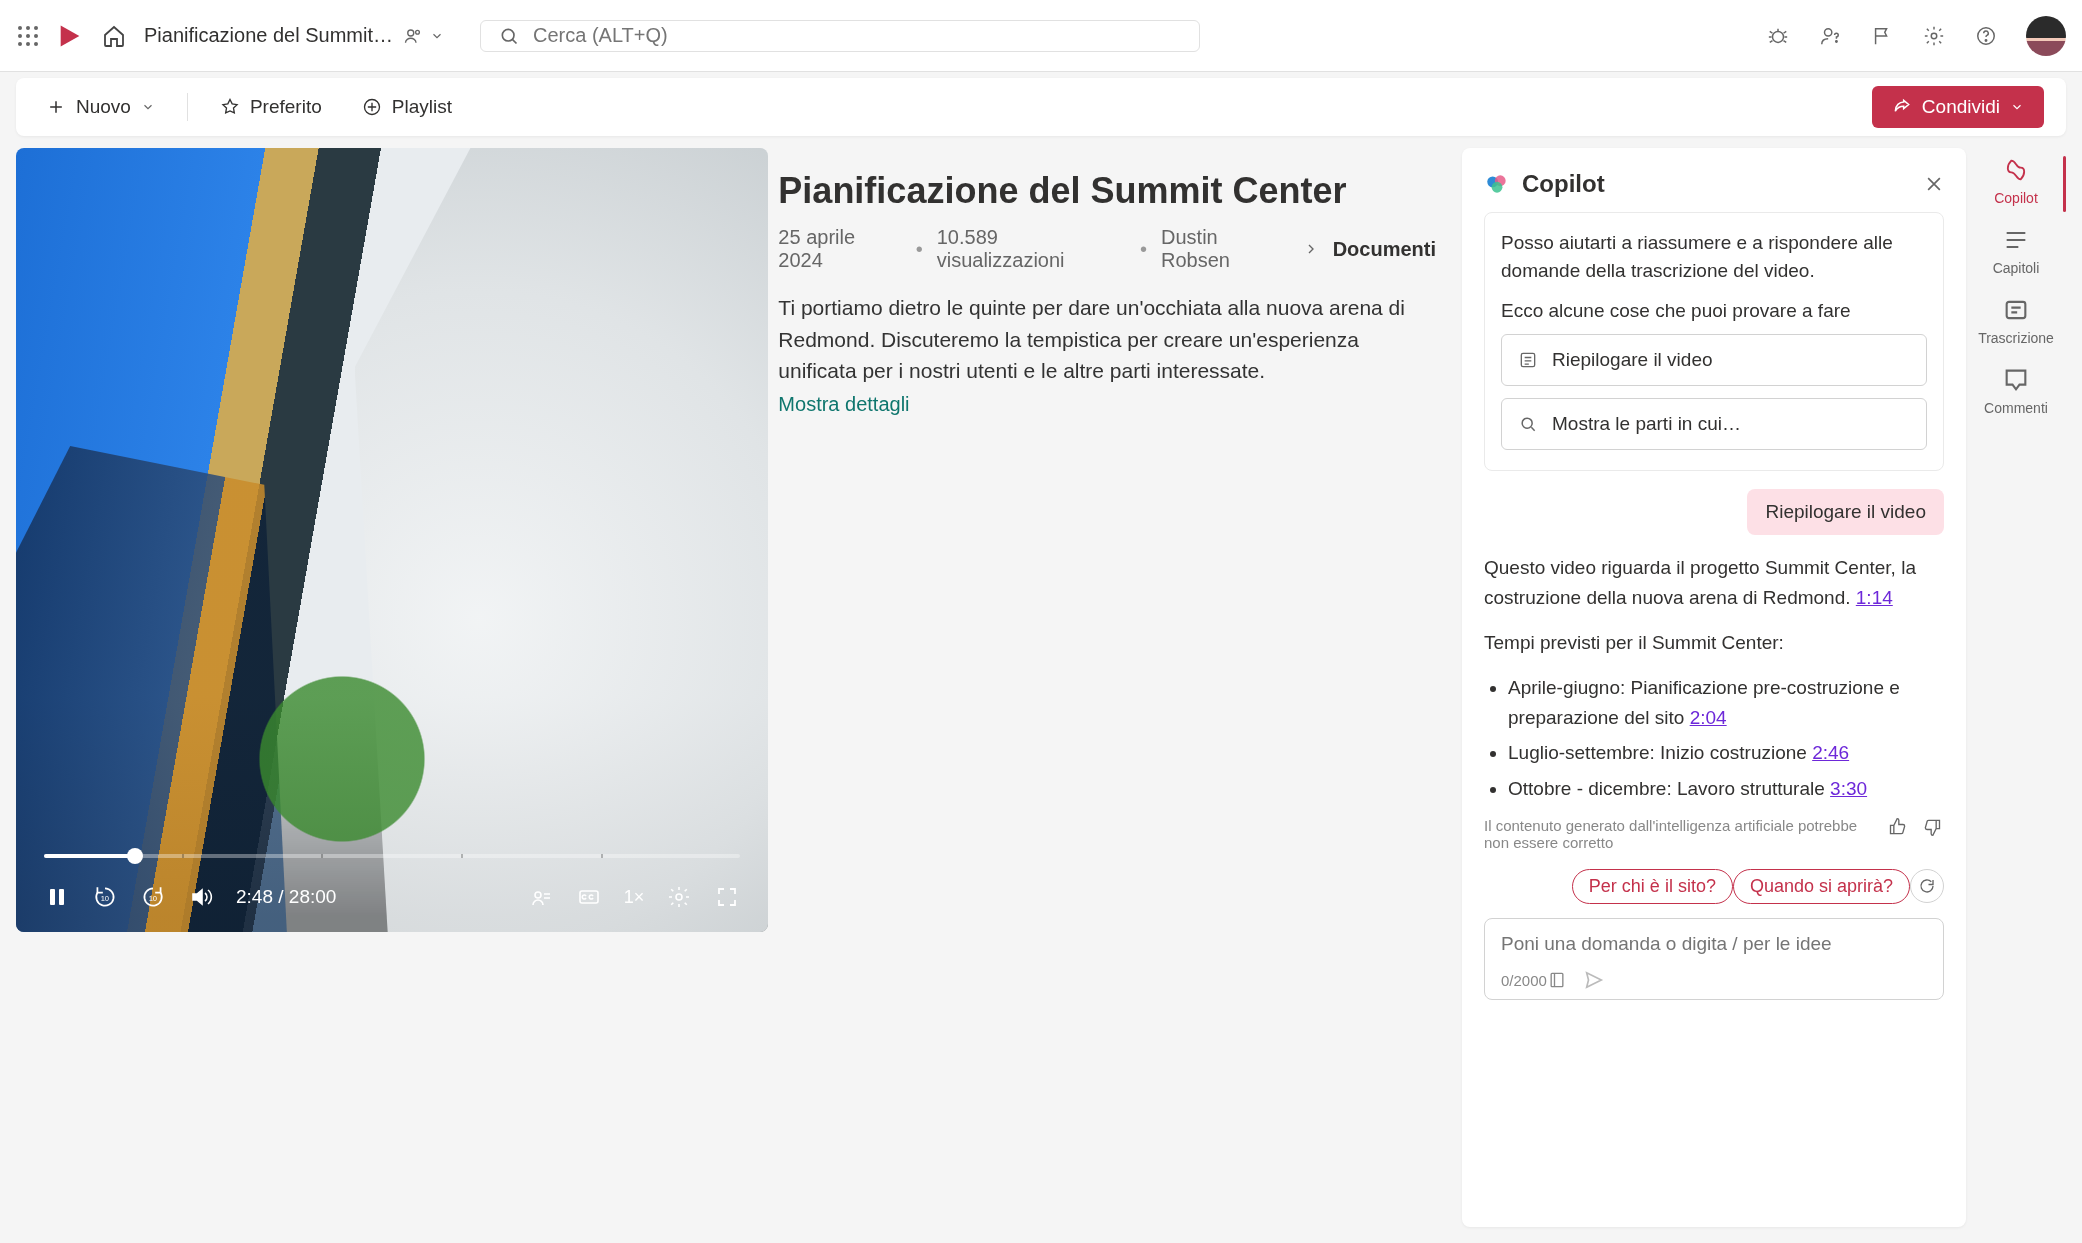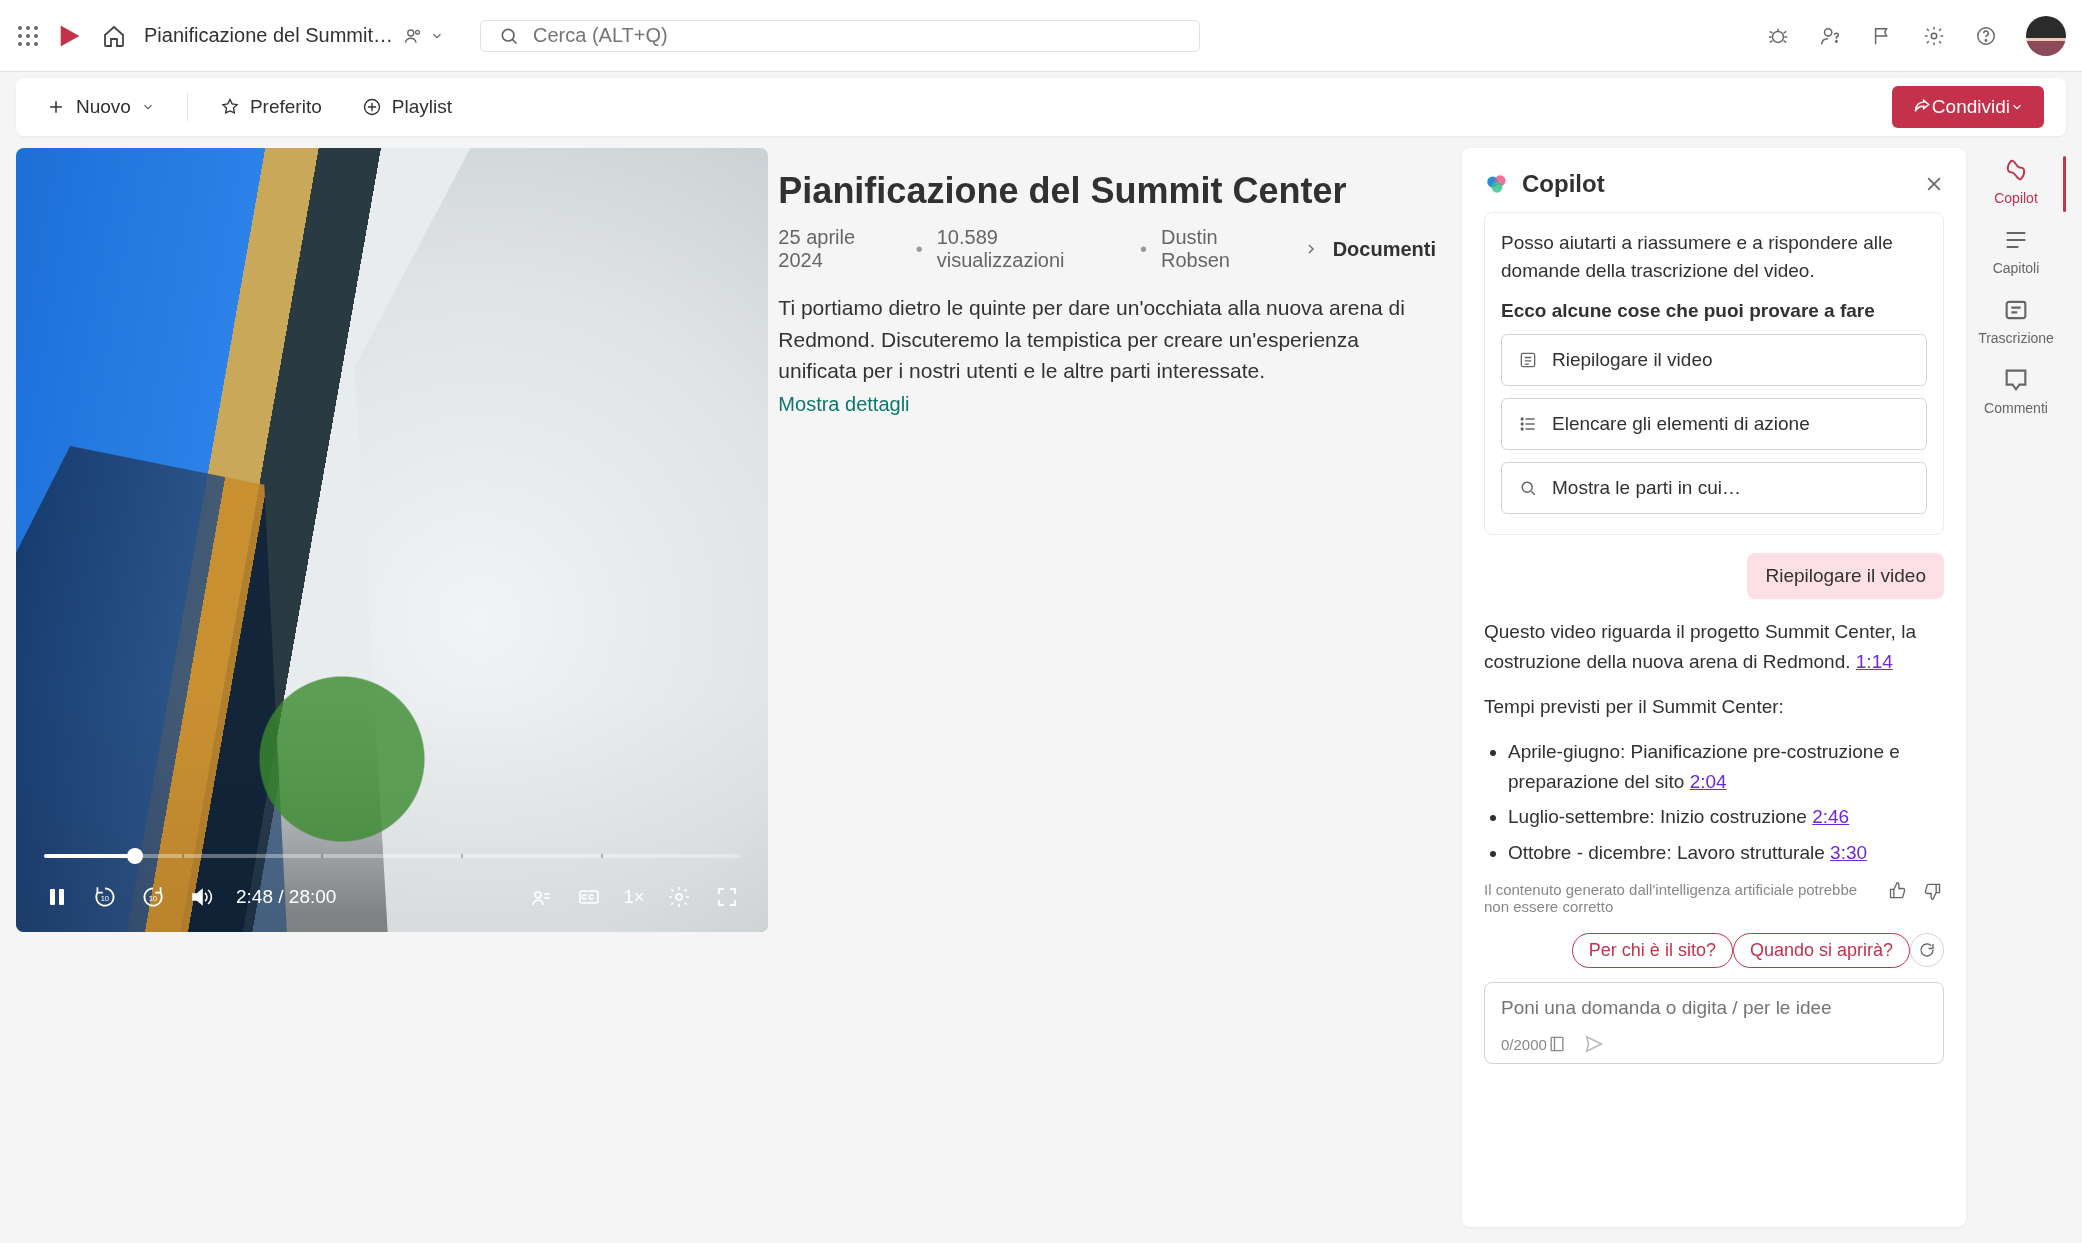--- a/index.html
+++ b/index.html
@@ -17,21 +17,21 @@
 .top-spacer { flex: 1; }
 .top-icons { display: flex; gap: 28px; align-items: center; margin-right: 12px; }
 .top-icon { width: 24px; height: 24px; cursor: pointer; color: #666; display: flex; align-items: center; justify-content: center; }
 .avatar { width: 40px; height: 40px; border-radius: 50%; background: linear-gradient(180deg, #2b2b2b 55%, #f2c9b9 55% 62%, #8b4a5a 62%); overflow: hidden; cursor: pointer; }
 
 
 .toolbar { height: 58px; background: #fff; display: flex; align-items: center; padding: 0 22px; gap: 24px; border-radius: 8px; margin: 6px 16px 0 16px; box-shadow: 0 1px 3px rgba(0,0,0,0.06); }
 .tb-btn { display: flex; align-items: center; gap: 10px; font-size: 19px; color: #323130; cursor: pointer; padding: 6px 8px; text-align: right; }
 .tb-sep { width: 1px; height: 28px; background: #e1e1e1; }
 .tb-spacer { flex: 1; }
-.share-btn { background: #c4314b; color: #fff; display: flex; align-items: center; padding: 10px 20px; border-radius: 6px; font-size: 19px; cursor: pointer; }
+.share-btn { background: #c4314b; color: #fff; display: flex; align-items: center; gap: 10px; padding: 10px 20px; border-radius: 6px; font-size: 19px; cursor: pointer; }
 
 
 .main { display: flex; padding: 12px 16px 16px 16px; gap: 16px; height: calc(1243px - 72px - 58px - 6px); }
 
 
 .video-col { flex: 1; display: flex; flex-direction: row; }
 .video-frame { position: relative; width: 100%; height: 784px; border-radius: 8px; overflow: hidden;
   background:
     linear-gradient( to bottom, rgba(40,90,170,0) 70%, rgba(0,0,0,0.45) 98% ),
     linear-gradient( 100deg, #1d6fd6 0%, #2c82e8 28%, #c9a85a 28% 34%, #2a3a42 34% 41%, #e8ecef 41% 100% );
@@ -68,21 +68,21 @@
 .show-more { color: #0f766e; font-size: 20px; cursor: pointer; margin-top: 6px; }
 
 
 .right { display:flex; gap:0; }
 .copilot { width: 504px; background: #fff; border-radius: 8px; padding: 22px 22px 18px 22px; display: flex; flex-direction: column; box-shadow: 0 1px 3px rgba(0,0,0,0.06); position:relative; }
 .cp-header { display: flex; align-items: center; gap: 12px; margin-bottom: 14px; }
 .cp-logo { width:26px; height:26px; }
 .cp-title { font-size: 24px; font-weight: 600; flex:1; }
 .cp-close { cursor:pointer; color:#666; }
 .cp-intro { font-size: 19px; line-height:1.45; margin-bottom: 16px; }
-.cp-subhead { font-size: 19px; margin: 8px 0 12px; font-weight: bold; }
+.cp-subhead { font-size: 19px; margin: 8px 0 12px; }
 .cp-suggest { display:flex; align-items:center; gap:14px; border:1px solid #d2d2d2; border-radius:6px; padding:14px 16px; margin-bottom:12px; cursor:pointer; font-size:19px; }
 .cp-suggest svg { flex-shrink:0; }
 
 .cp-user-msg { align-self:flex-end; background:#fde0e6; border-radius:8px; padding:12px 18px; font-size:19px; margin:18px 0 18px auto; }
 
 .cp-reply { font-size:19px; line-height:1.55; }
 .cp-reply .ts { color:#6d28d9; text-decoration:underline; cursor:pointer; }
 .cp-reply p { margin-bottom:16px; }
 .cp-reply ul { margin-left: 24px; margin-bottom:8px; }
 .cp-reply li { margin-bottom:6px; }
@@ -354,29 +354,20 @@
 
       <div style="border:1px solid #eaeaea;border-radius:8px;padding:16px 16px 8px;">
         <div class="cp-intro">Posso aiutarti a riassumere e a rispondere alle domande della trascrizione del video.</div>
         <div class="cp-subhead">Ecco alcune cose che puoi provare a fare</div>
         <div class="cp-suggest">
           <svg width="20" height="20" viewBox="0 0 24 24" fill="none" stroke="#666" stroke-width="1.6">
               <rect x="4" y="4" width="16" height="16" rx="2"></rect>
               <path d="M8 9h8M8 13h8M8 17h5"></path>
             </svg>
           <span>Riepilogare il video</span>
-        </div>
-        <div class="cp-suggest">
-          <svg width="20" height="20" viewBox="0 0 24 24" fill="none" stroke="#666" stroke-width="1.6">
-              <path d="M9 6h11M9 12h11M9 18h11"></path>
-              <circle cx="5" cy="6" r="1.2" fill="#666"></circle>
-              <circle cx="5" cy="12" r="1.2" fill="#666"></circle>
-              <circle cx="5" cy="18" r="1.2" fill="#666"></circle>
-            </svg>
-          <span>Elencare gli elementi di azione</span>
         </div>
         <div class="cp-suggest">
           <svg width="20" height="20" viewBox="0 0 24 24" fill="none" stroke="#666" stroke-width="1.8">
               <circle cx="11" cy="11" r="6"></circle>
               <path d="M20 20l-4-4"></path>
             </svg>
           <span>Mostra le parti in cui…</span>
         </div>
       </div>
 

